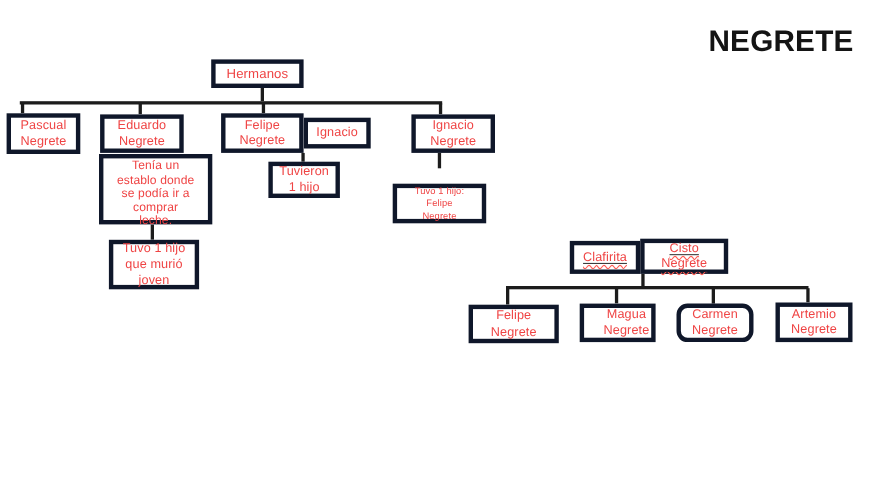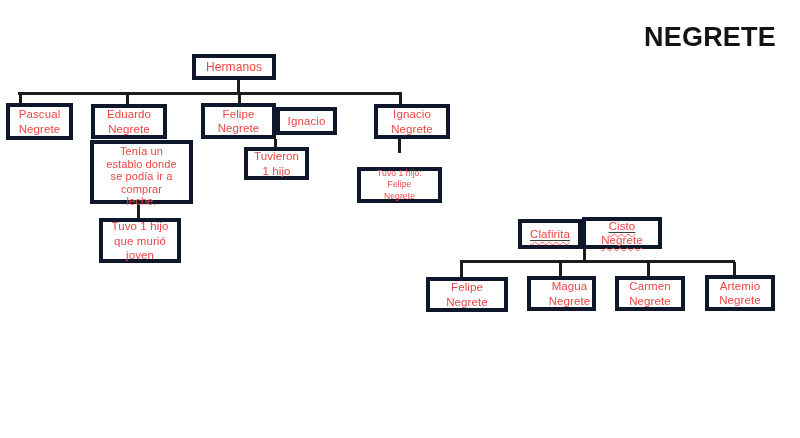--- a/index.html
+++ b/index.html
@@ -59,21 +59,21 @@
   #box-catita        { left:276px; top:107px; width:61px;  height:28px; }
   #box-ignacio       { left:362px; top:104px; width:76px;  height:35px;margin-left:12px; }
   #box-establo       { left:90px;  top:140px; width:103px; height:64px; font-size:11px; line-height:1.14; justify-content:flex-start; padding-top:1px; }
   #box-tuvo-murio    { left:99px;  top:218px; width:82px;  height:45px;justify-content:center; }
   #box-tuvieron      { left:244px; top:147px; width:65px;  height:33px; }
   #box-ignacio-note  { left:357px; top:167px; width:85px;  height:36px; font-size:8.5px; line-height:1.3; }
   #box-clafirita     { left:518px; top:219px; width:64px;  height:30px; }
   #box-cisto         { left:582px; top:217px; width:80px;  height:32px; }
   #box-felipe2       { left:426px; top:277px; width:82px;  height:35px; }
   #box-magua         { left:527px; top:276px; width:69px;  height:35px;padding-left:16px; }
-  #box-carmen        { left:615px; top:276px; width:70px;  height:35px; }
+  #box-carmen        { left:615px; top:276px; width:70px;  height:35px;border-radius:10px; }
   #box-artemio       { left:705px; top:275px; width:70px;  height:36px; }
   
   #ln-h1                { left:18px;  top:92px;  width:384px; height:3px; }
   #ln-hermanos-drop     { left:237px; top:79px;  width:3px;   height:13px; }
   #ln-stub-pascual      { left:19px;  top:94px;  width:3px;   height:9px; }
   #ln-stub-eduardo      { left:126px; top:94px;  width:3px;   height:10px; }
   #ln-stub-felipe1      { left:238px; top:94px;  width:3px;   height:9px; }
   #ln-stub-ignacio      { left:399px; top:94px;  width:3px;   height:10px; }
   #ln-drop-felipe-catita{ left:274px; top:139px; width:3px;   height:20px; }
   #ln-drop-ignacio      { left:398px; top:139px; width:3px;   height:14px; }

